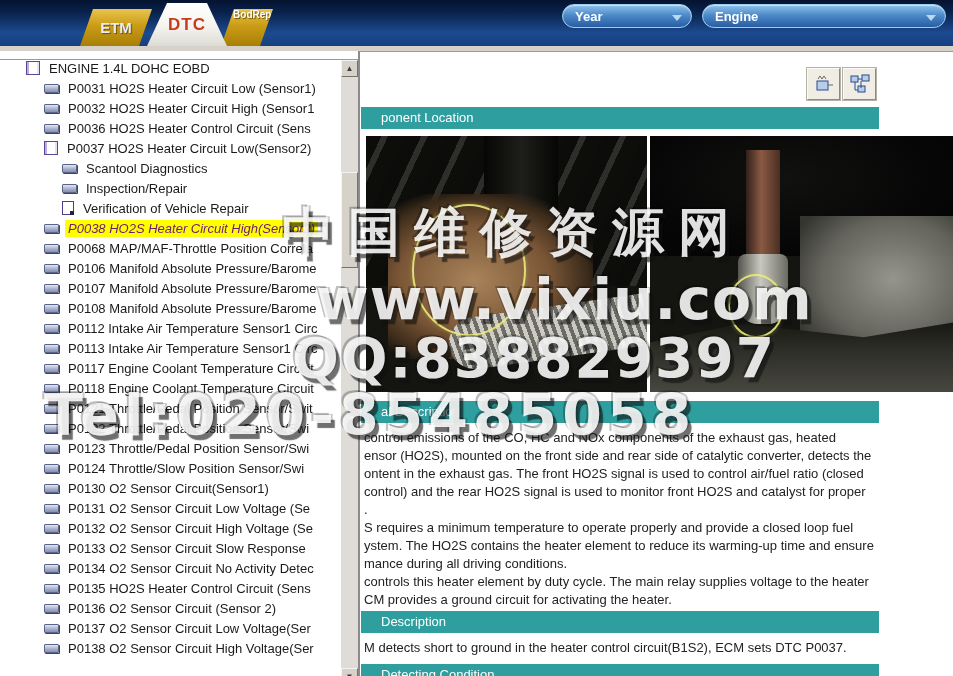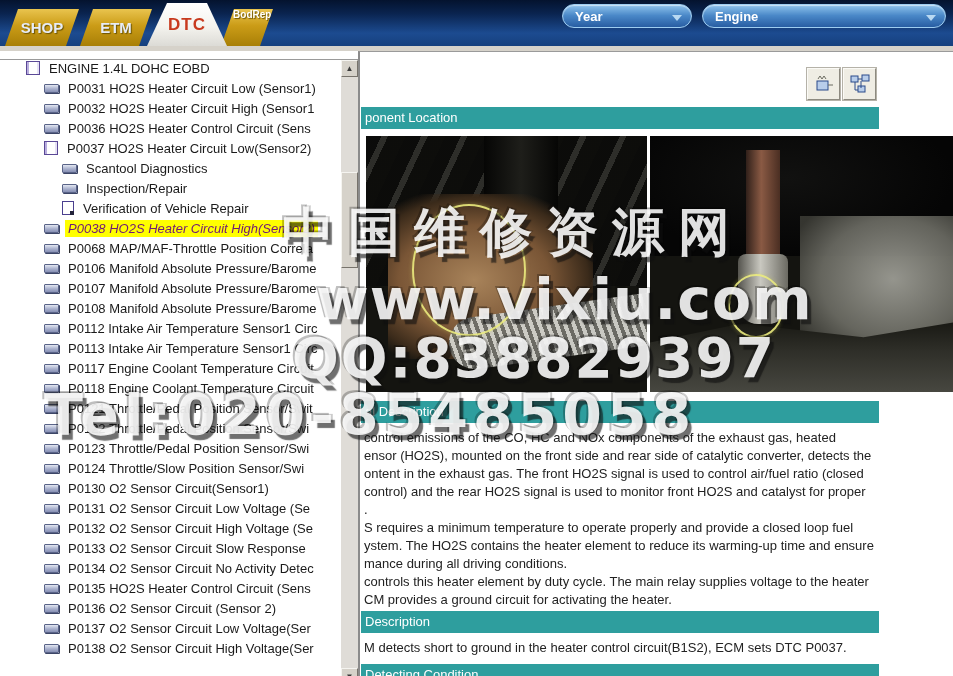--- a/index.html
+++ b/index.html
@@ -68,21 +68,21 @@
 
   
   .content{position:absolute;left:358px;top:51px;width:595px;height:625px;background:#fff;
     border-top:1px solid #9a9a9a;border-left:2px solid #8b8b8b;box-sizing:border-box;overflow:hidden;}
   .toolbtn{position:absolute;top:16px;width:31px;height:30px;background:#efede4;
     border:1px solid;border-color:#fbfaf6 #8d8a80 #8d8a80 #fbfaf6;outline:1px solid #b5b2a8;
     display:flex;align-items:center;justify-content:center;cursor:pointer;}
   .toolbtn1{left:447px;}
   .toolbtn2{left:483px;}
   .teal-bar{position:absolute;left:1px;width:518px;height:22px;background:#2E9E9E;
-    color:#fff;font-size:13px;line-height:22px;padding-left:4px;box-sizing:border-box;
+    color:#fff;font-size:13px;line-height:22px;padding-left:20px;box-sizing:border-box;
     white-space:nowrap;overflow:hidden;}
   .bar-cl{top:55px;}
   .bar-gd{top:349px;}
   .bar-dd{top:559px;}
   .bar-dc{top:612px;}
 
   .photo{position:absolute;top:84px;height:256px;overflow:hidden;background:#141410;}
   .photo-left{left:6px;width:281px;}
   .photo-right{left:290px;width:305px;}
   .ph{position:absolute;}
@@ -124,23 +124,20 @@
   .wm div:nth-of-type(2){left:316px;top:266px;font-size:57px;letter-spacing:1px;}
   .wm div:nth-of-type(3){left:292px;top:326px;font-size:55px;letter-spacing:2px;}
   .wm div:nth-of-type(4){left:44px;top:382px;font-size:57px;letter-spacing:5px;}
 </style>
 </head>
 <body>
 
 <div class="window">
 
   <div class="header">
-    <div class="tab tab-gold tab-shop">
-      <span>SHOP</span>
-    </div>
     <div class="tab tab-gold tab-etm">
       <span>ETM</span>
     </div>
     <div class="tab tab-gold tab-bod">
       <span>Bod</span>
       <span>Repa</span>
     </div>
     <div class="tab tab-active">
       <span>DTC</span>
     </div>

